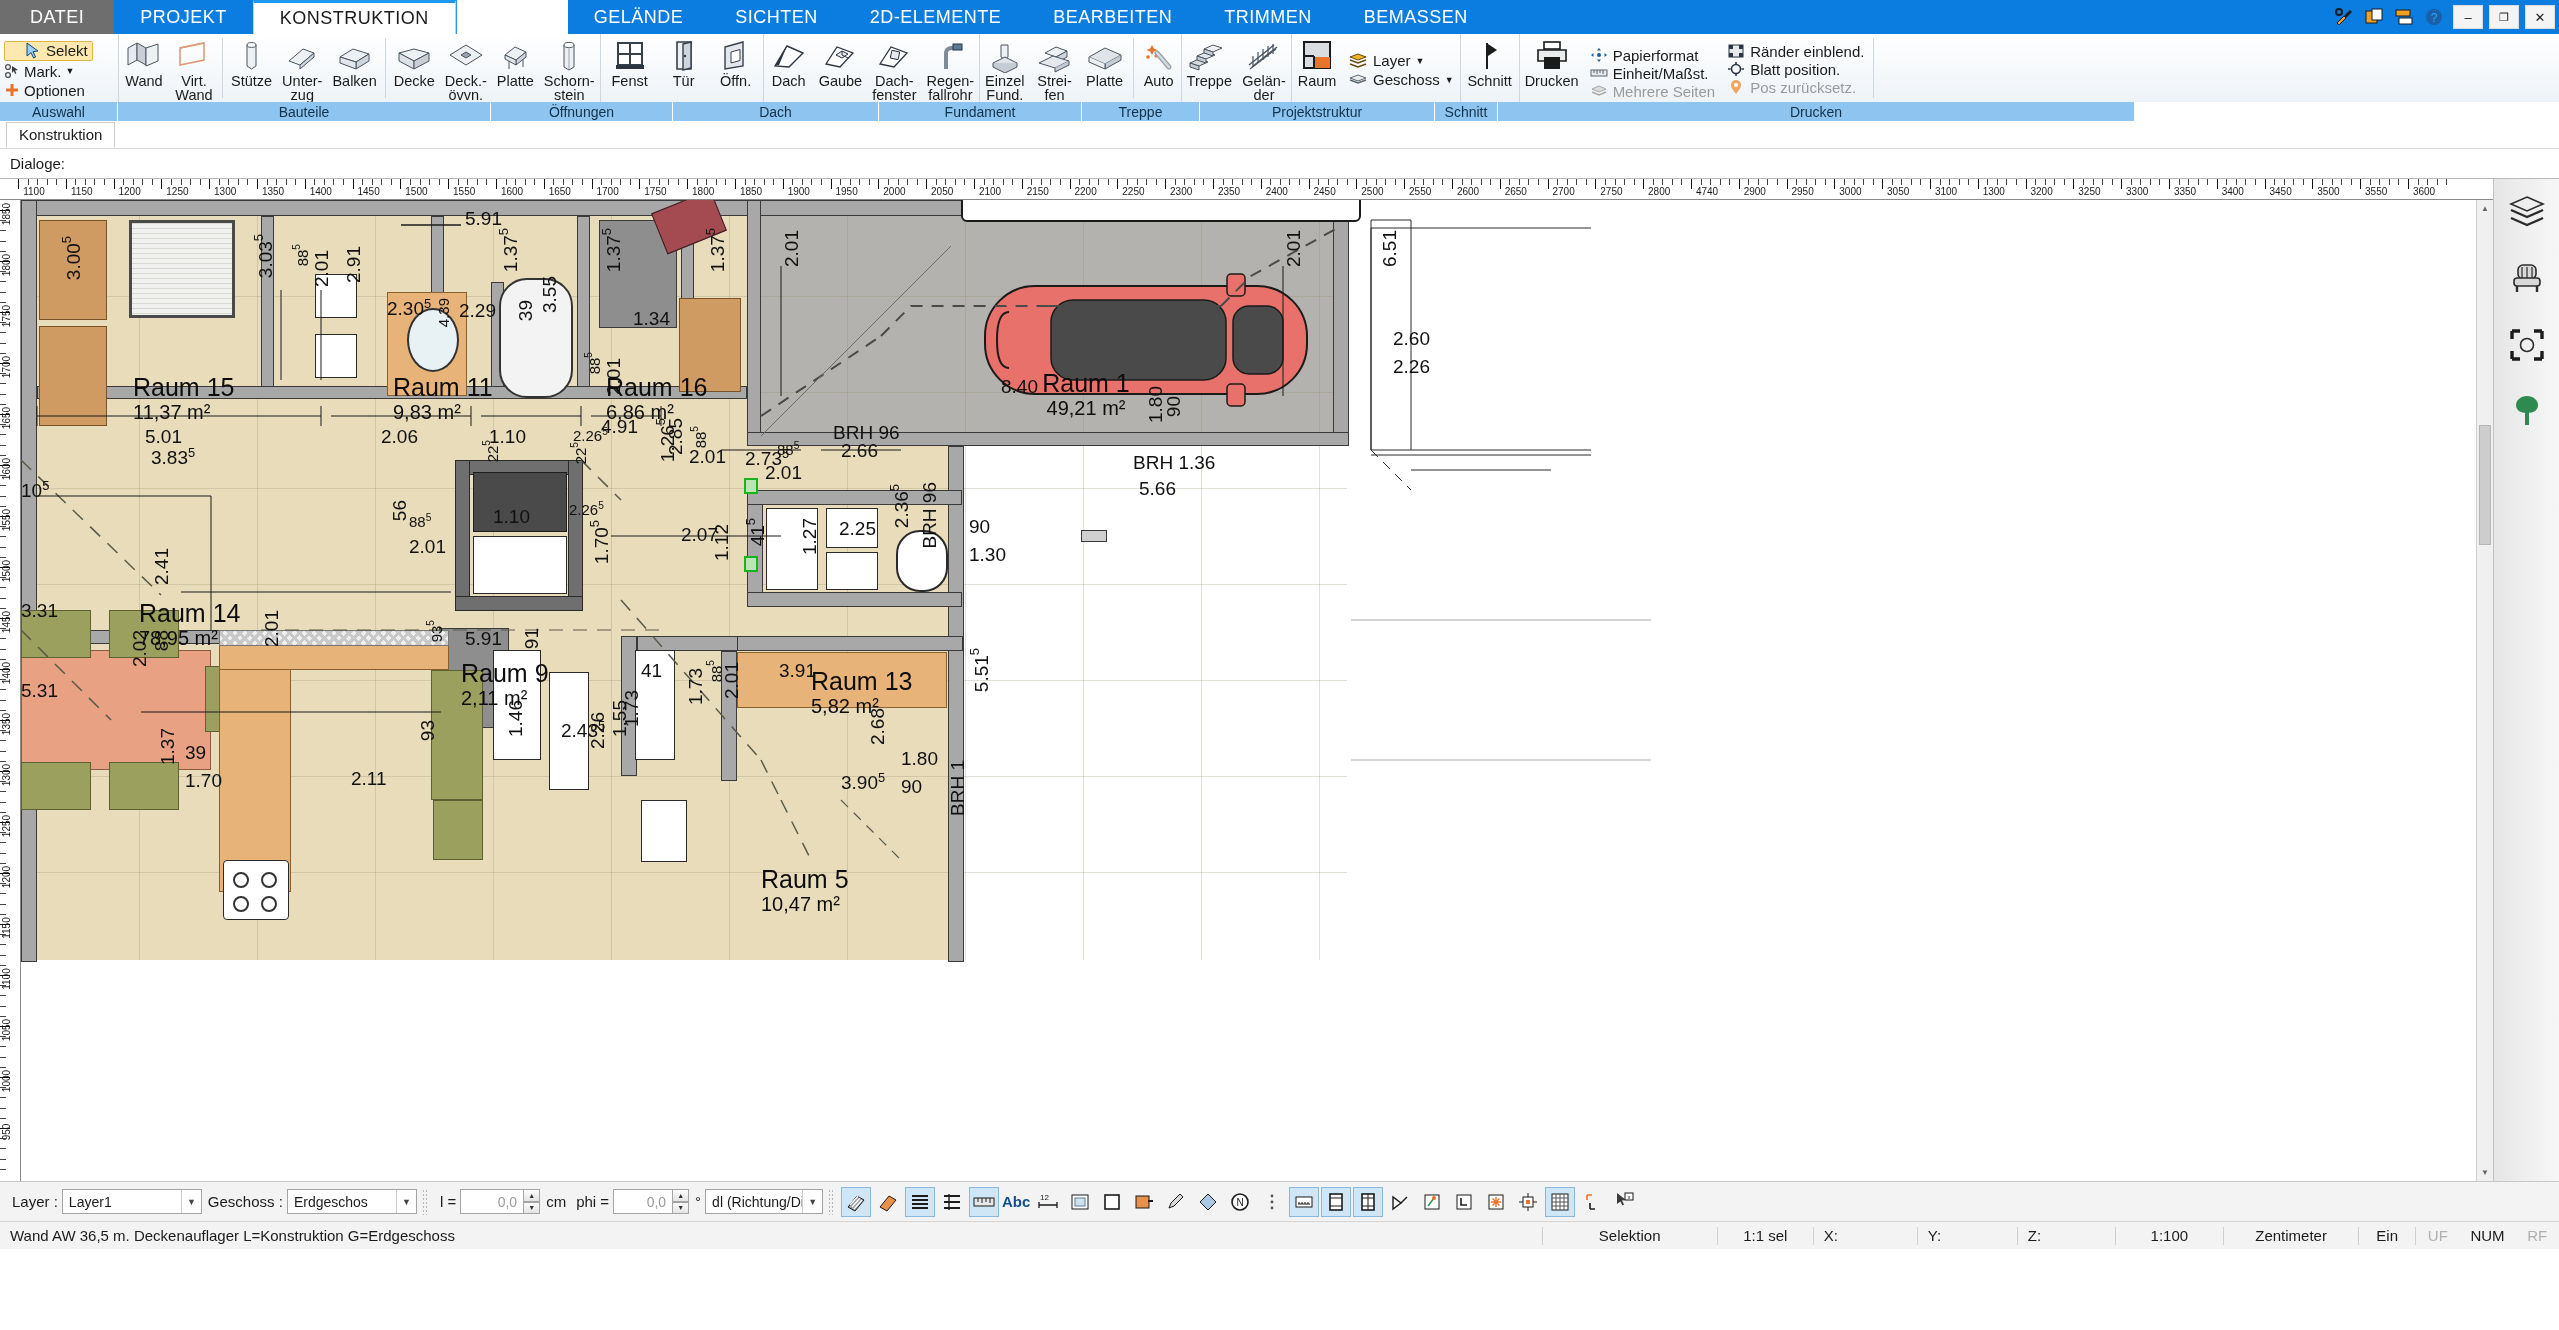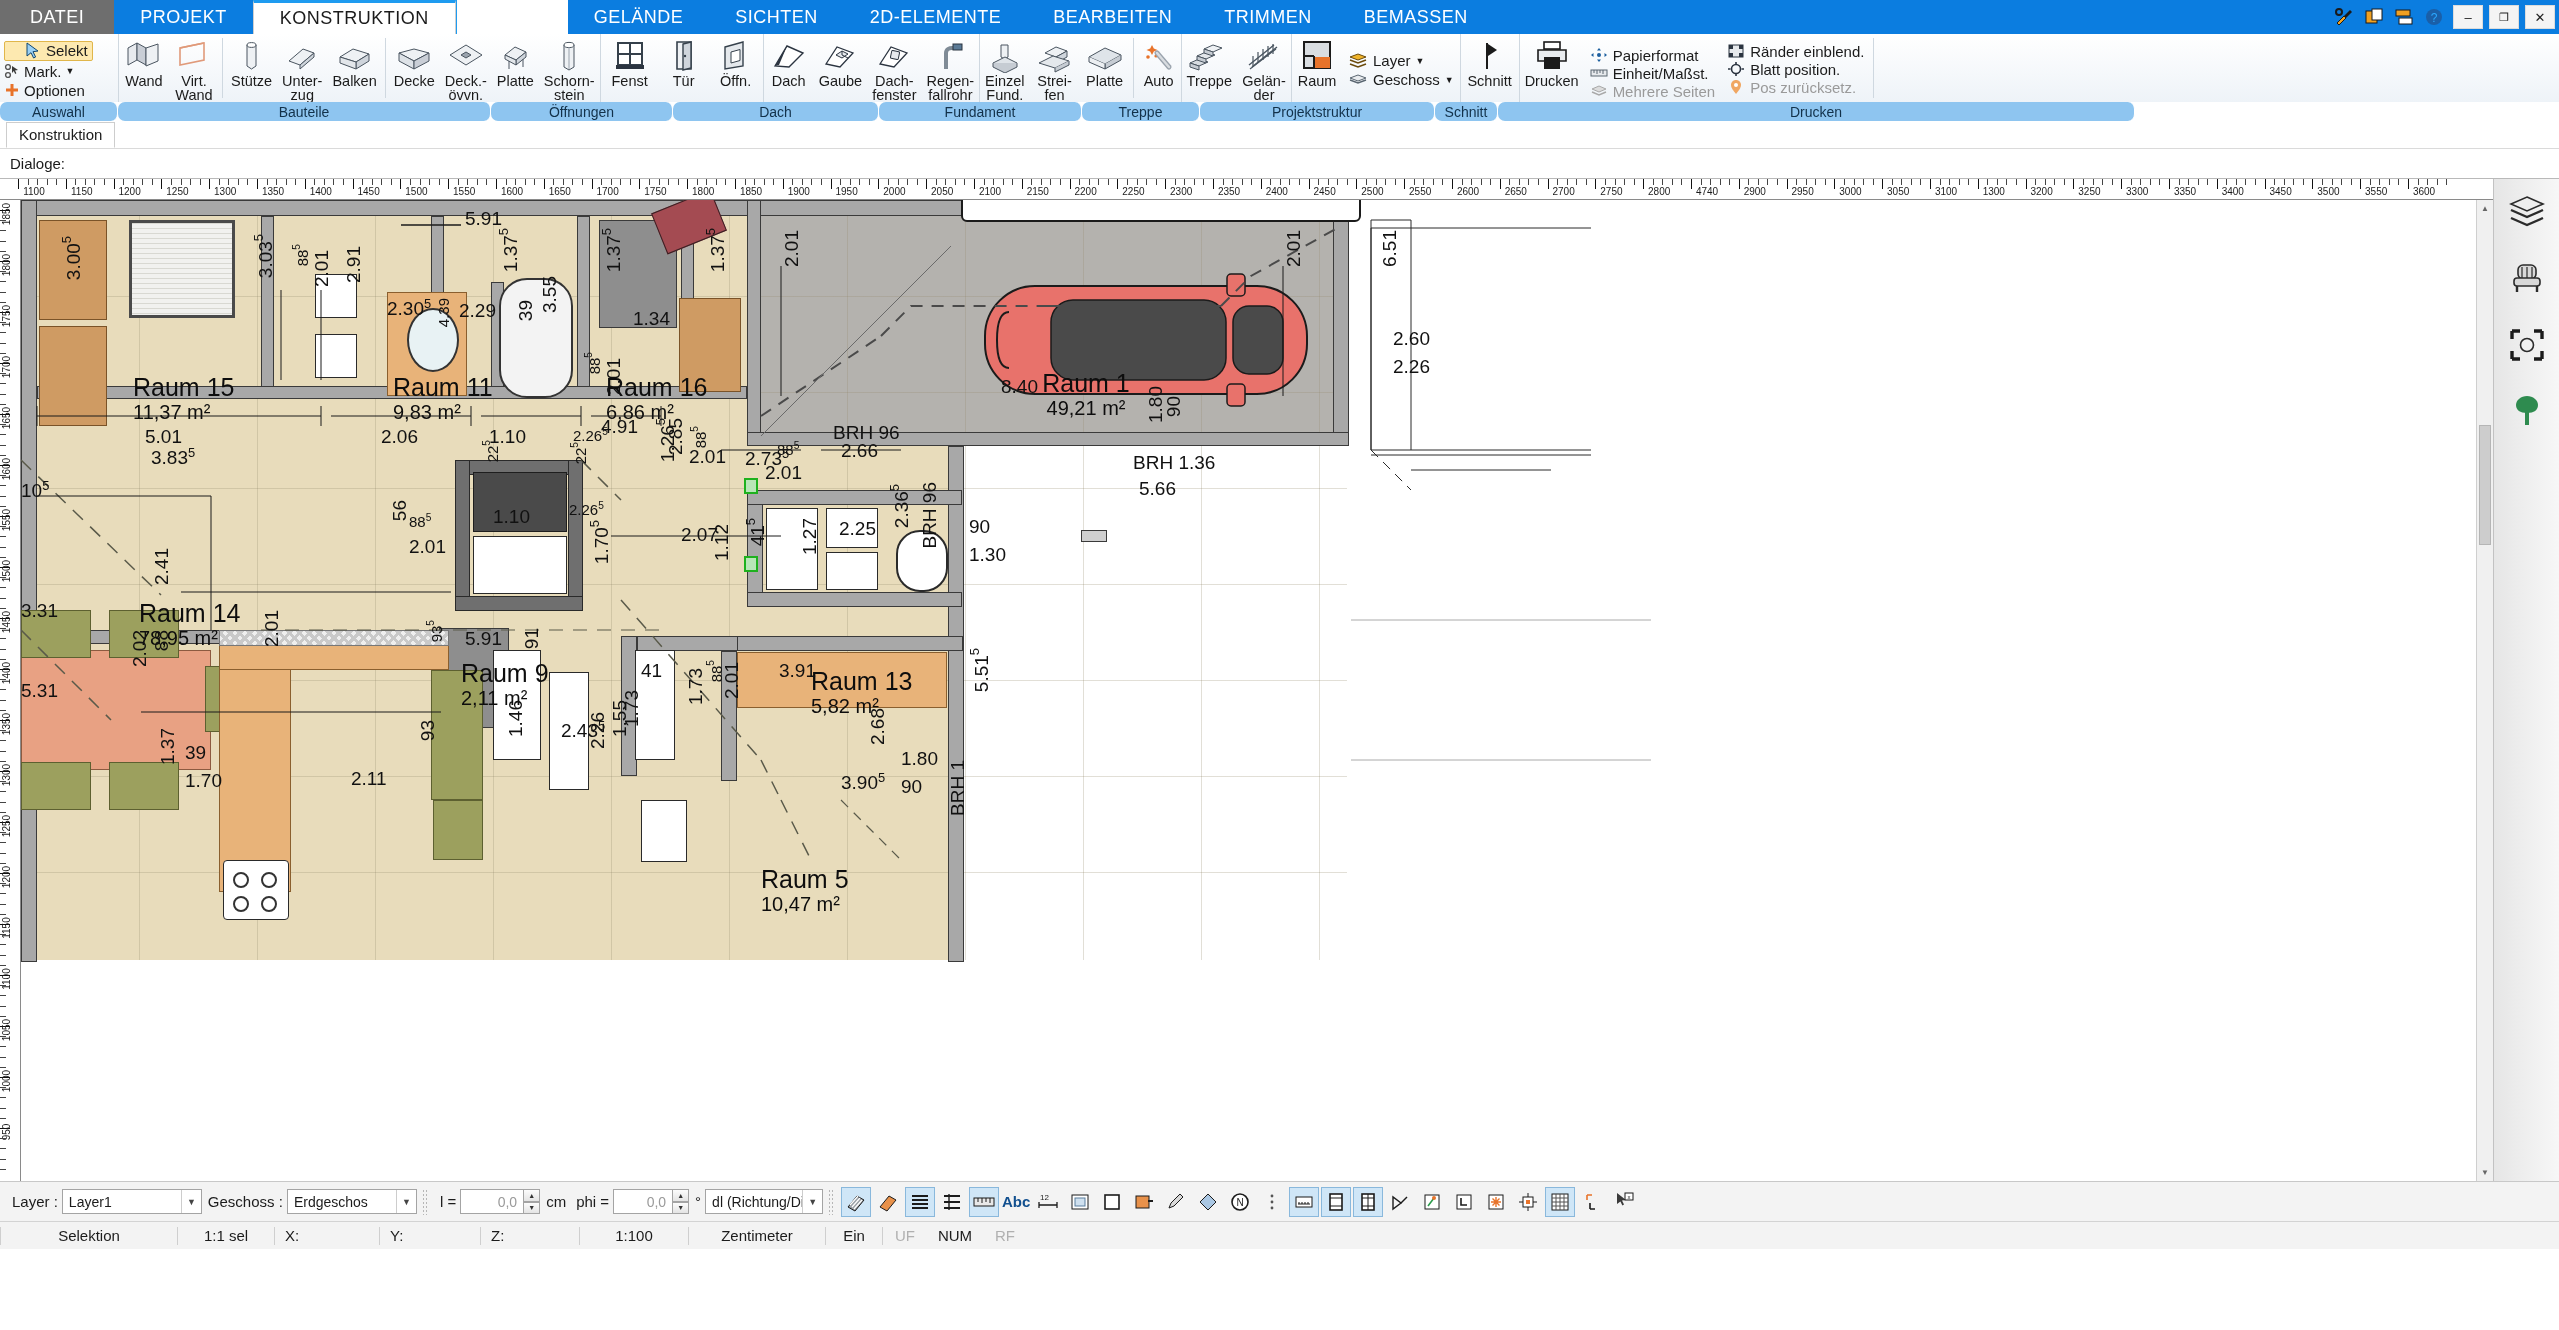--- a/index.html
+++ b/index.html
@@ -67,21 +67,21 @@
 
   .stackcol{ display:flex; flex-direction:column; justify-content:center; padding:4px 6px 0 6px; gap:1px;}
   .stackrow{ display:flex; align-items:center; gap:5px; font-size:15px; color:#1b1b1b; white-space:nowrap;}
   .stackrow.dim{ color:#9a9a9a; }
 
   
   .grpstrip{ display:flex; height:19px; font-size:14px; }
   .grpstrip .g{
     display:flex; align-items:center; justify-content:center;
     background:#8ec5f0; color:#12314a; border-right:1px solid #ffffff;
-    overflow:hidden; white-space:nowrap;border-radius:7px;
+    overflow:hidden; white-space:nowrap;
   }
   .grpstrip .g.empty{ background:#ffffff; border-right:none; }
 
   
   .secondbar{
     height:28px; background:#ffffff; border-bottom:1px solid #dadada;
     display:flex; align-items:flex-end;
   }
   .secondbar .subtab{
     font-size:15px; color:#1b1b1b; padding:3px 12px 4px 12px;
@@ -1626,20 +1626,23 @@
   <div class="tbtn">
       <svg width="22" height="22" viewBox="0 0 22 22">
         <path d="M4 2l9 7-4 .6 2 4-1.6.8-2-4L4 13z" fill="#3a3a3a"></path>
         <rect x="12" y="2" width="8" height="7" fill="#fff" stroke="#1b1b1b"></rect>
         <text x="16" y="8" font-size="6" text-anchor="middle" fill="#1b1b1b" font-family="Liberation Sans, sans-serif">x</text>
       </svg>
     </div>
 </div>
 
 <div class="statusbar">
+  <div class="cell" style="width:1560px">
+      <span>Wand AW 36,5 m. Deckenauflager L=Konstruktion G=Erdgeschoss</span>
+    </div>
   <div class="sep"></div>
   <div class="cell" style="width:176px;justify-content:center">
       <span>Selektion</span>
     </div>
   <div class="sep"></div>
   <div class="cell" style="width:96px;justify-content:center">
       <span>1:1 sel</span>
     </div>
   <div class="sep"></div>
   <div class="cell" style="width:104px">

